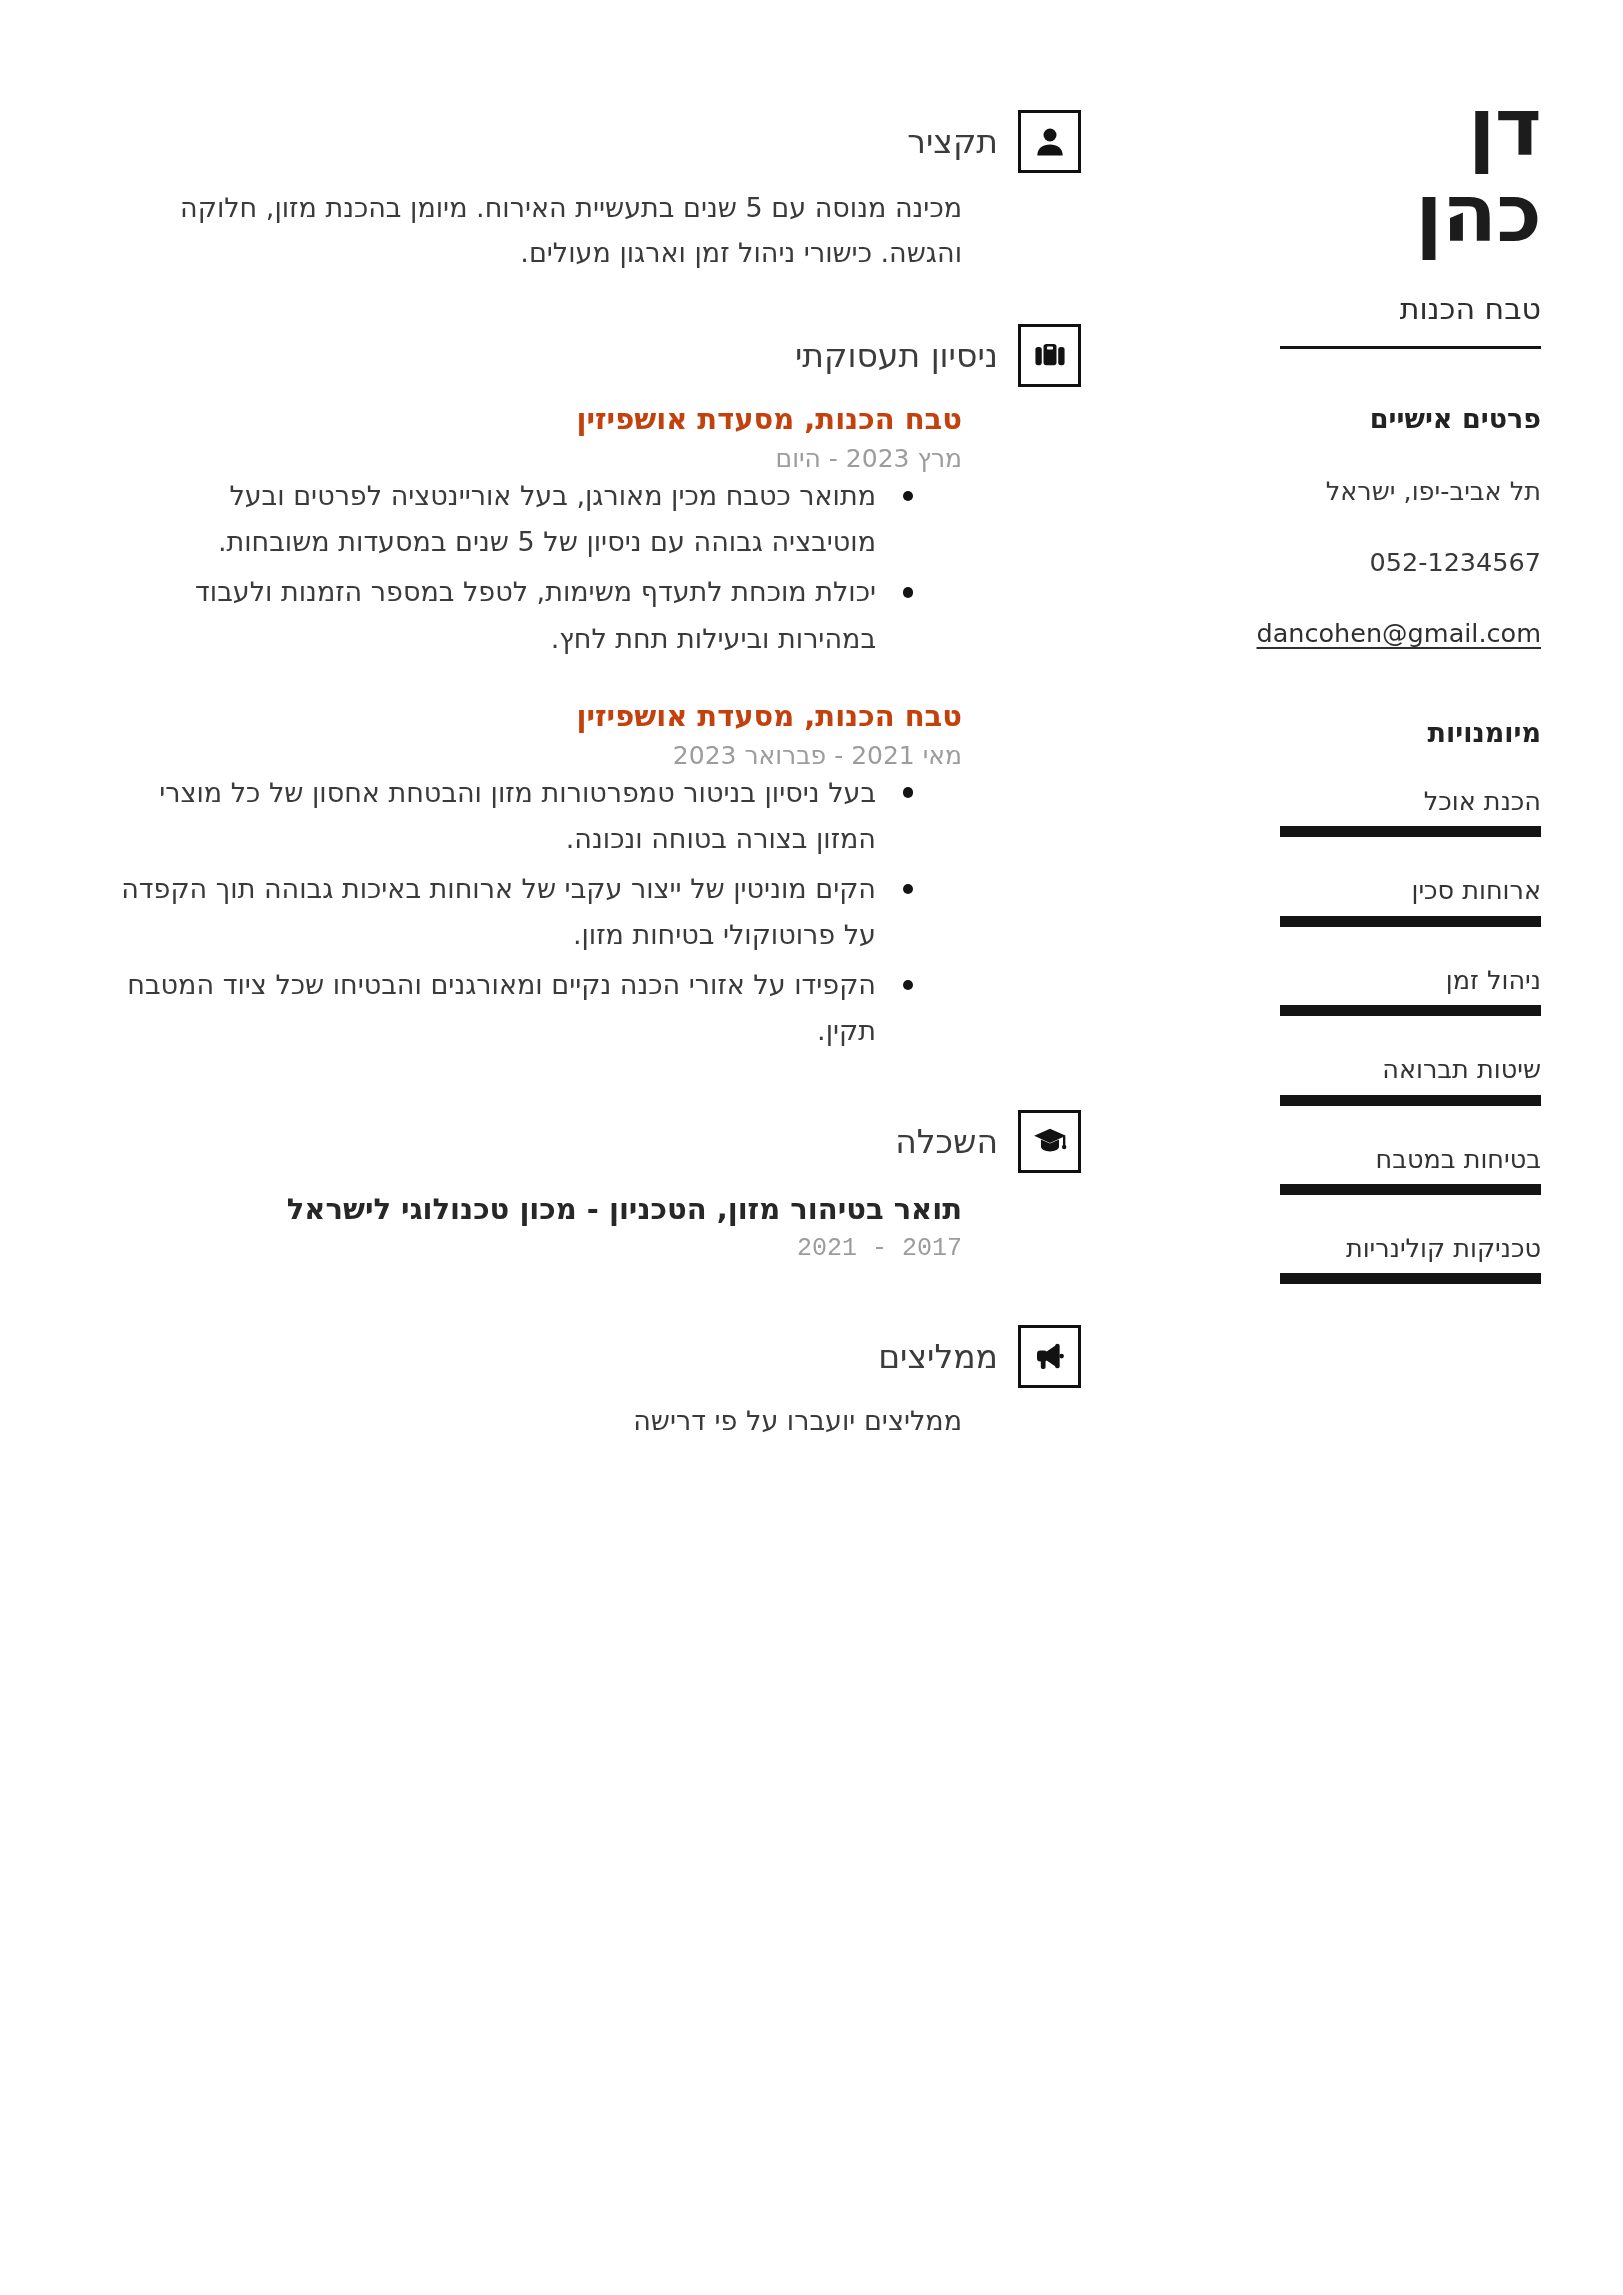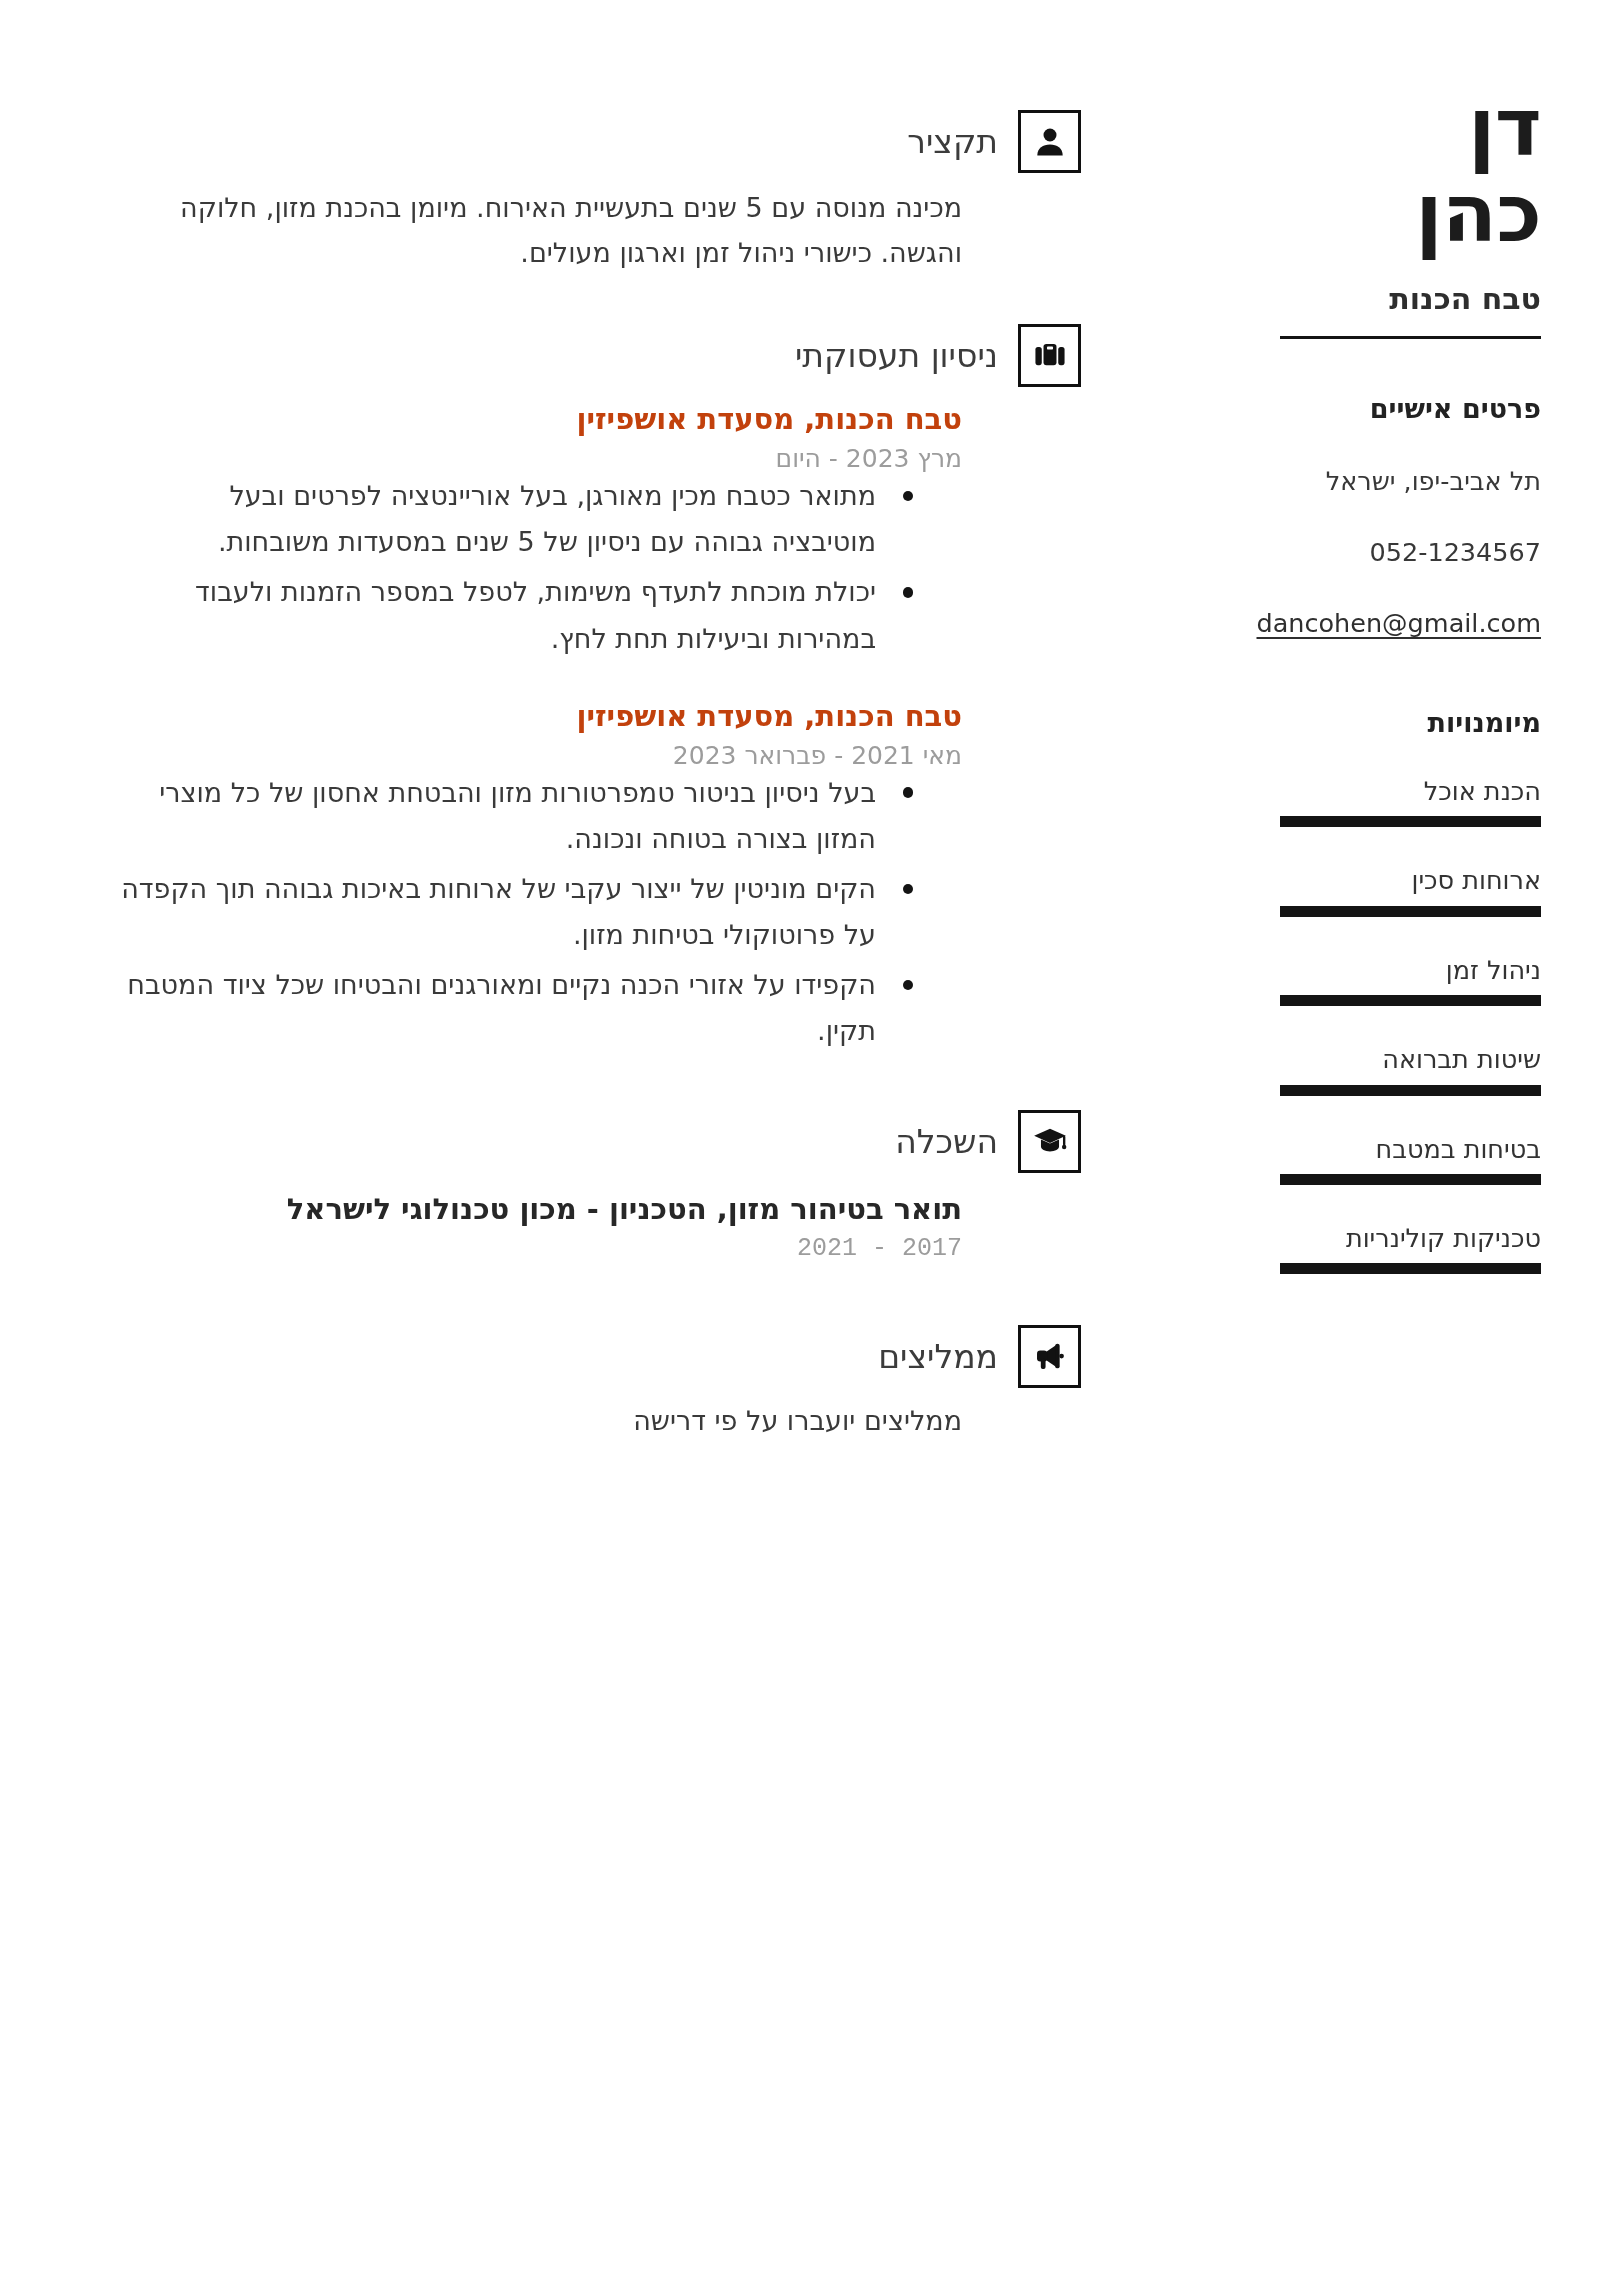--- a/index.html
+++ b/index.html
@@ -15,21 +15,21 @@
     overflow:hidden;
   }
 
   
   .sidebar {
     position:absolute; top:0; right:82px; width:261px;
     padding-top:85px;
     text-align:right;
   }
   .name { font-size:80px; line-height:1.07; font-weight:600; color:#1c1c1c; letter-spacing:-0.7px; }
-  .job-title { margin-top:25px; font-size:30px; color:#2e2e2e; font-weight:700; }
+  .job-title { margin-top:35px; font-size:30px; color:#2e2e2e; font-weight:400; }
   .sidebar-divider { margin-top:19.6px; height:3.3px; background:#141414; width:100%; }
 
   .sb-heading { font-size:27px; font-weight:700; color:#222222; }
   .sb-details .sb-heading { margin-top:54px; }
   .sb-item { font-size:25.5px; color:#383838; }
   .sb-item.location { margin-top:42px; }
   .sb-item.phone { margin-top:41px; }
   .sb-item.email { margin-top:41px; }
   .sb-item.email a { color:#2f2f2f; text-decoration:underline; text-underline-offset:5.2px; }
 

